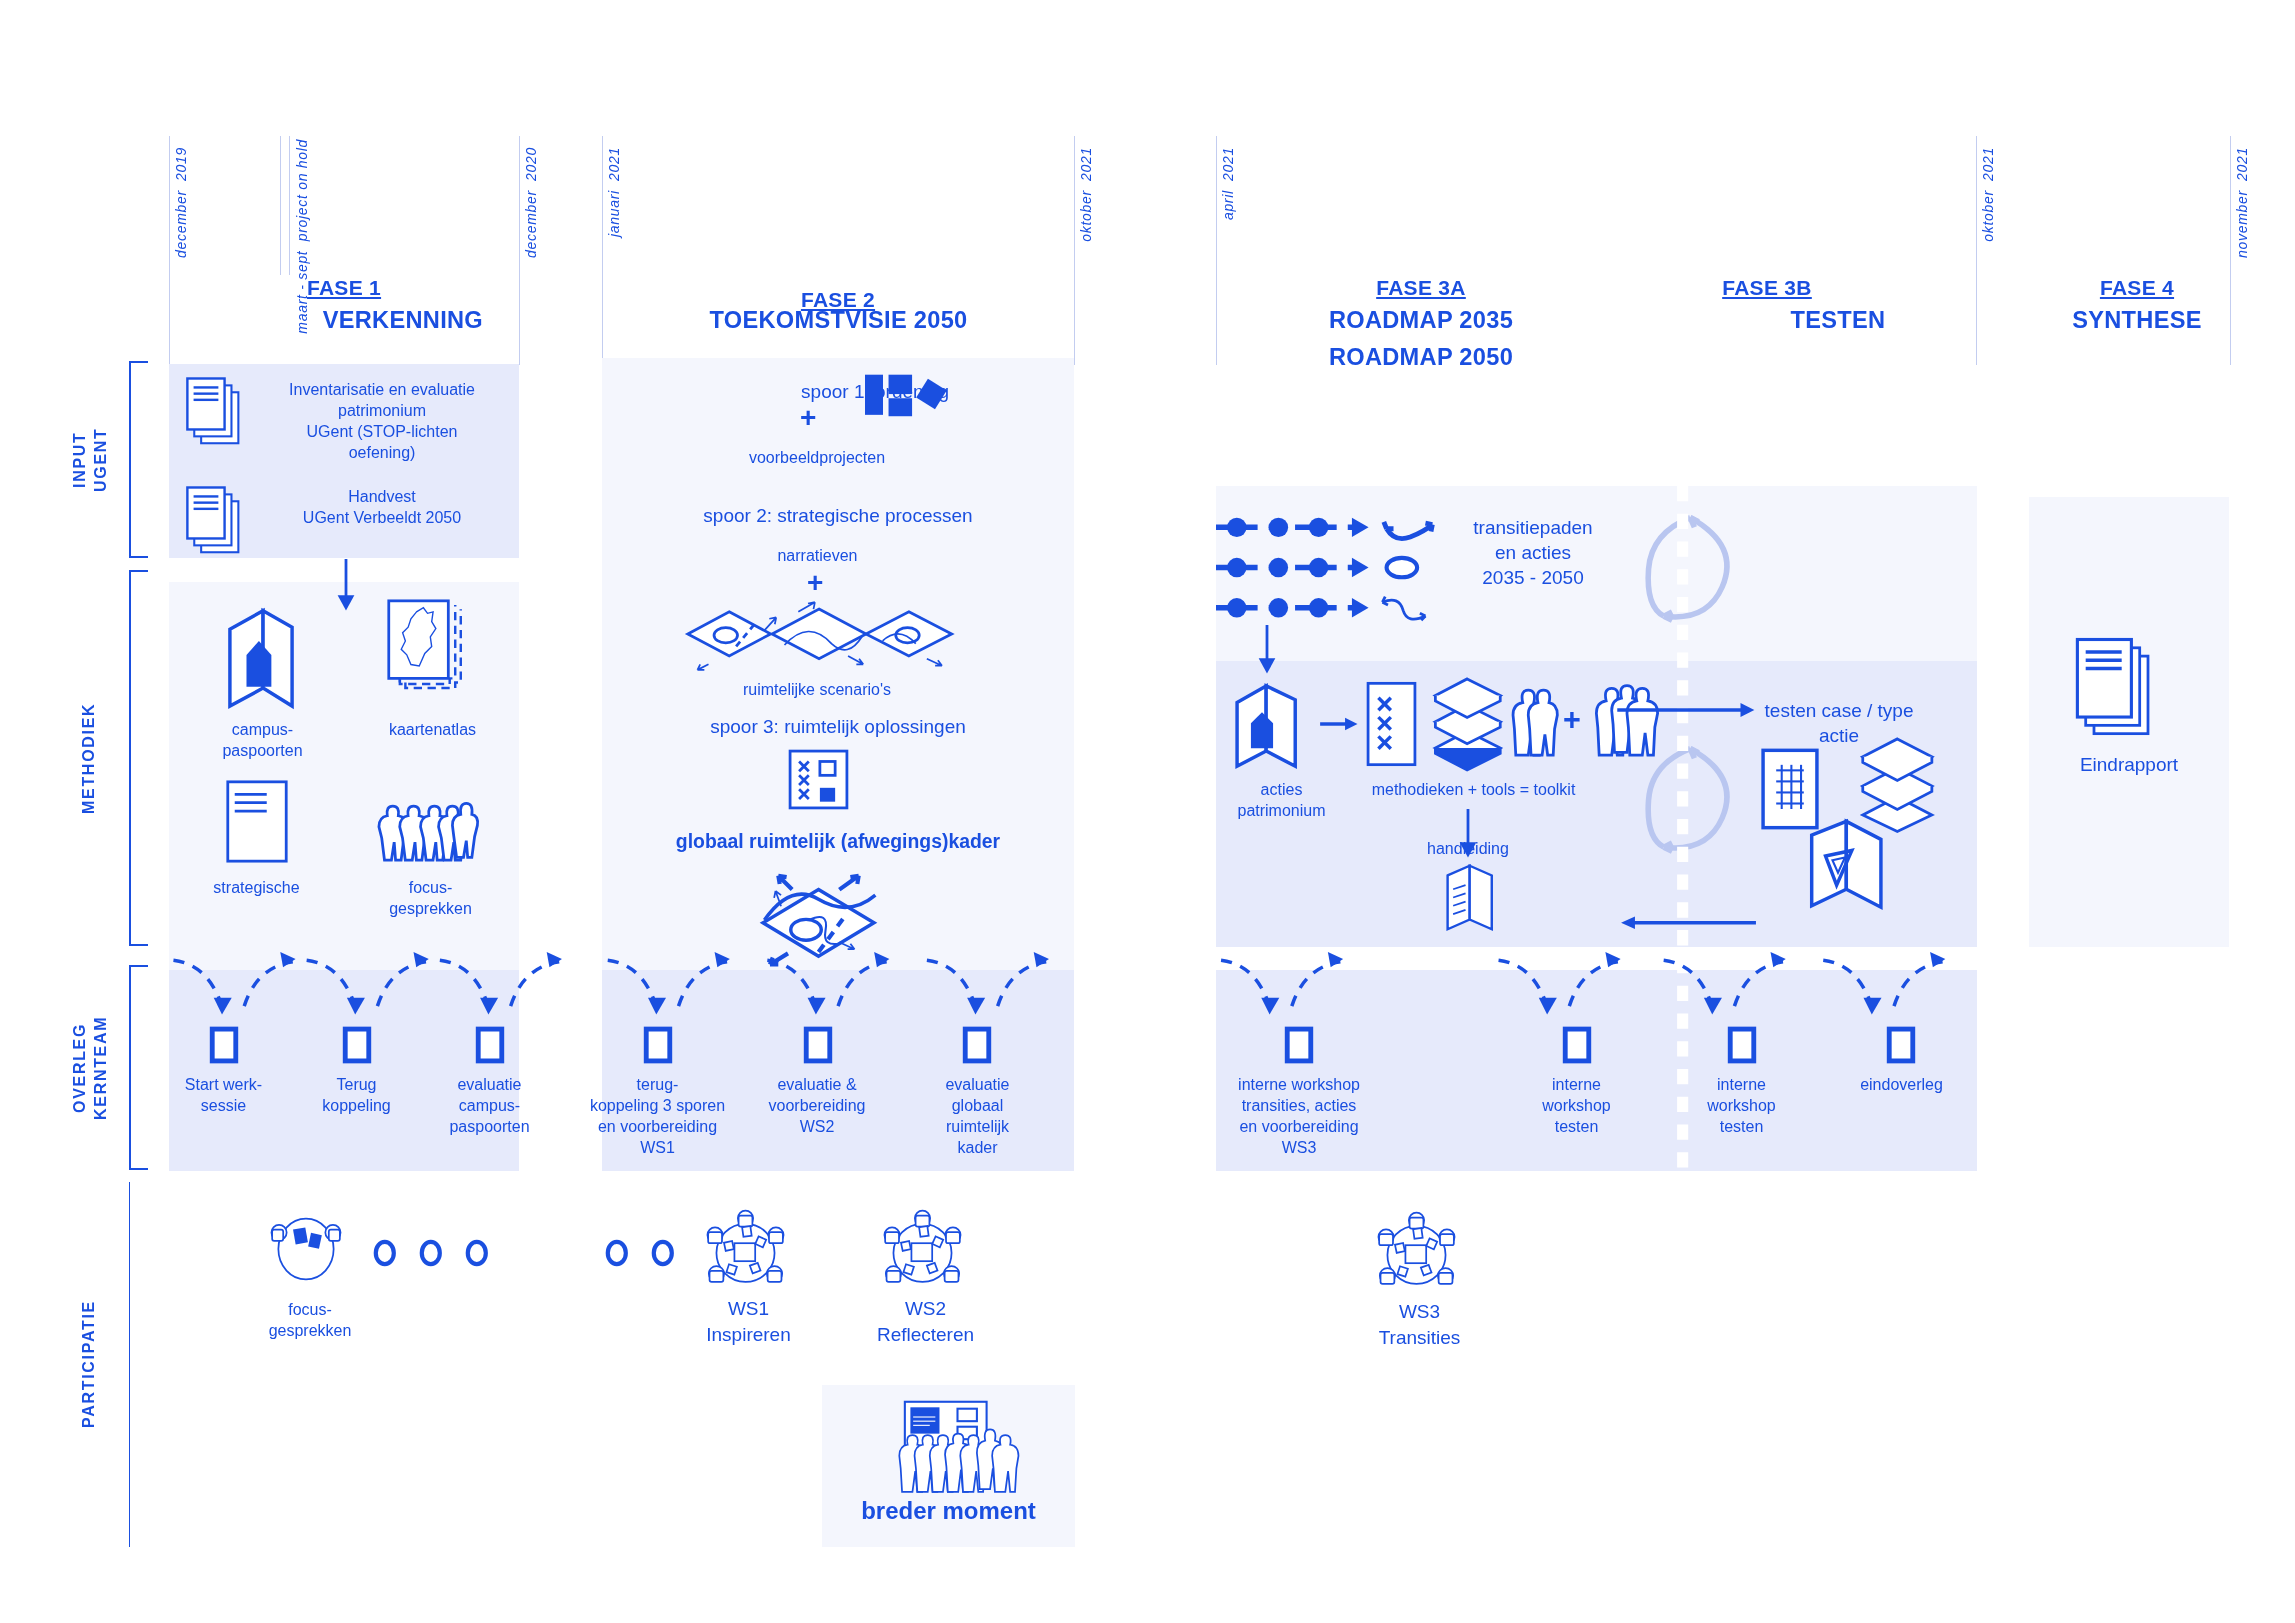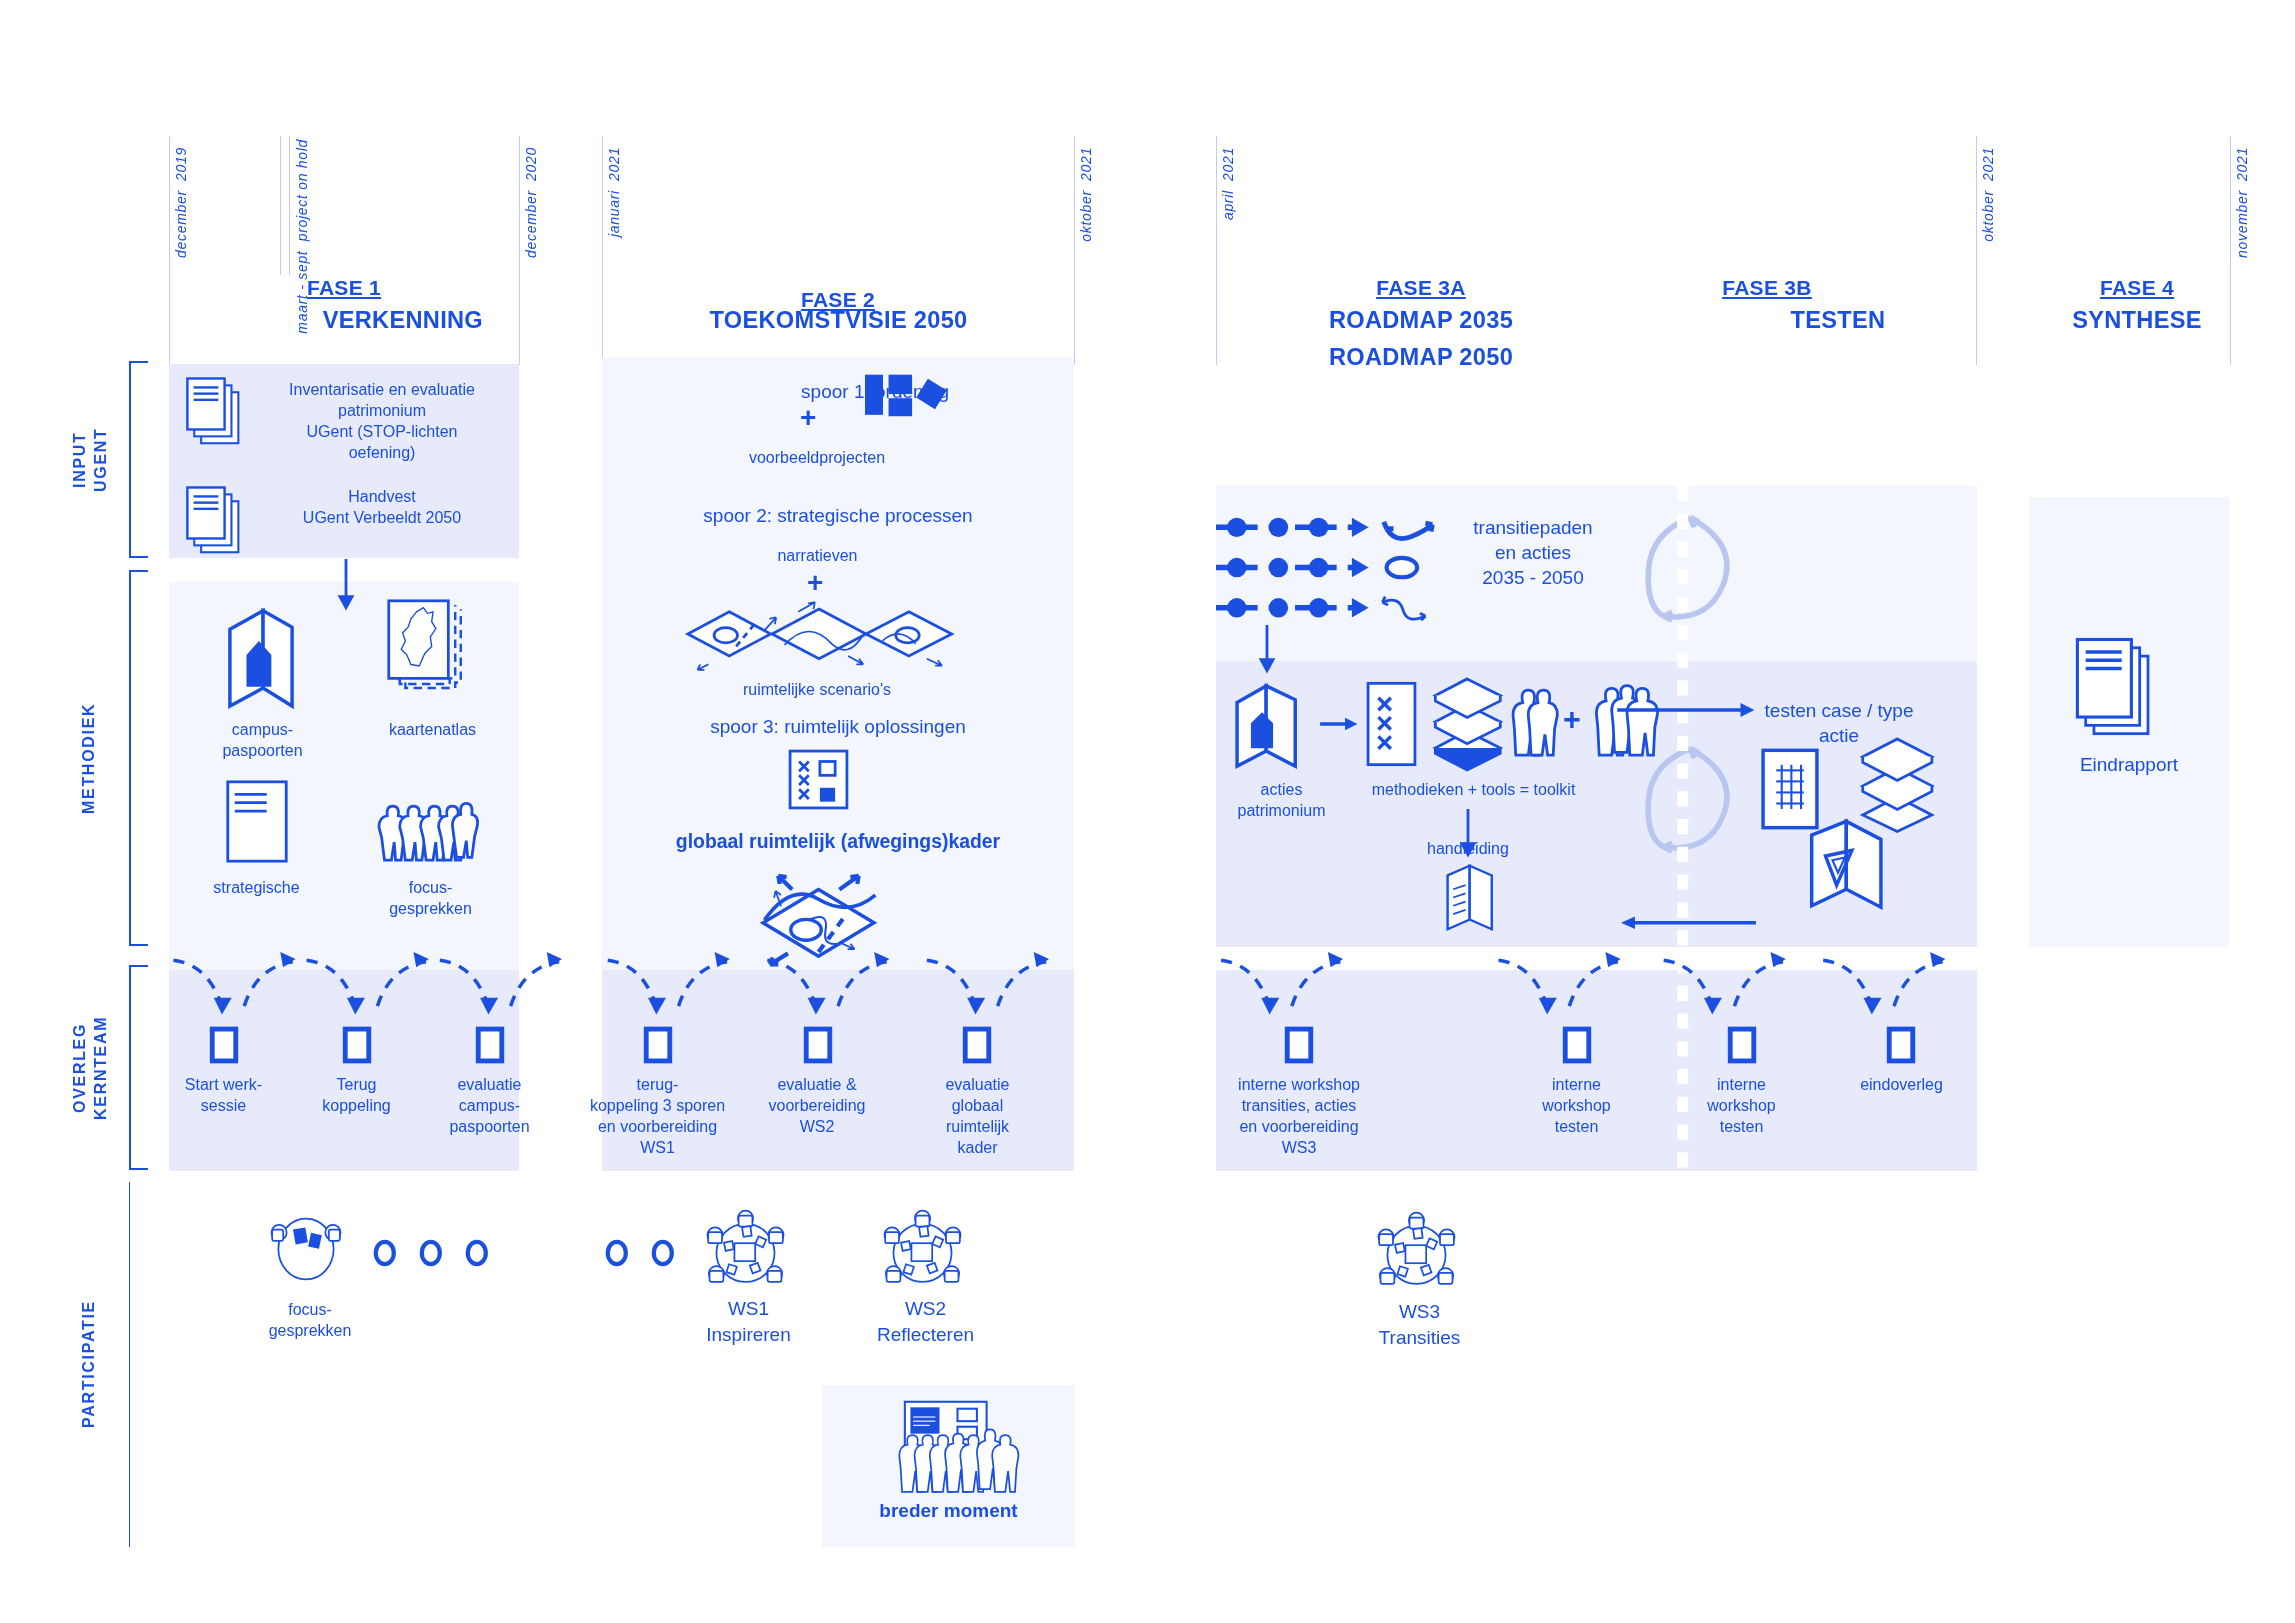--- a/index.html
+++ b/index.html
@@ -793,14 +793,14 @@
       <path d="M10 134 L8 100 L6 82 Q6 68 18 66 Q15 52 25 52 Q35 52 32 66 Q44 68 44 82 L41 100 L39 134 L32 134 L29 104 L25 134 Z"></path>
       <path d="M32 134 L30 100 L28 82 Q28 68 40 66 Q37 52 47 52 Q57 52 54 66 Q66 68 66 82 L63 100 L61 134 L54 134 L51 104 L47 134 Z"></path>
       <path d="M54 134 L52 100 L50 82 Q50 68 62 66 Q59 52 69 52 Q79 52 76 66 Q88 68 88 82 L85 100 L83 134 L76 134 L73 104 L69 134 Z"></path>
       <path d="M76 134 L74 98 L72 80 Q72 66 84 64 Q81 50 91 50 Q101 50 98 64 Q110 66 110 80 L107 98 L105 134 L98 134 L95 102 L91 134 Z"></path>
       <path d="M98 134 L96 100 L94 82 Q94 68 106 66 Q103 52 113 52 Q123 52 120 66 Q132 68 132 82 L129 100 L127 134 L120 134 L117 104 L113 134 Z"></path>
       <path d="M122 130 L120 96 L118 78 Q118 62 130 60 Q127 44 137 44 Q147 44 144 60 Q156 62 156 78 L153 96 L151 130 L144 130 L141 100 L137 130 Z"></path>
       <path d="M144 134 L142 100 L140 82 Q140 68 152 66 Q149 52 159 52 Q169 52 166 66 Q178 68 178 82 L175 100 L173 134 L166 134 L163 104 L159 134 Z"></path>
     </g>
   </svg>
 </div>
-<div class="cap" style="left:822px;top:1500px;width:253px;font-size:19px;font-weight:bold;">breder moment</div>
+<div class="cap" style="left:822px;top:1500px;width:253px;font-size:24px;font-weight:bold;">breder moment</div>
 
 
 </body></html>

